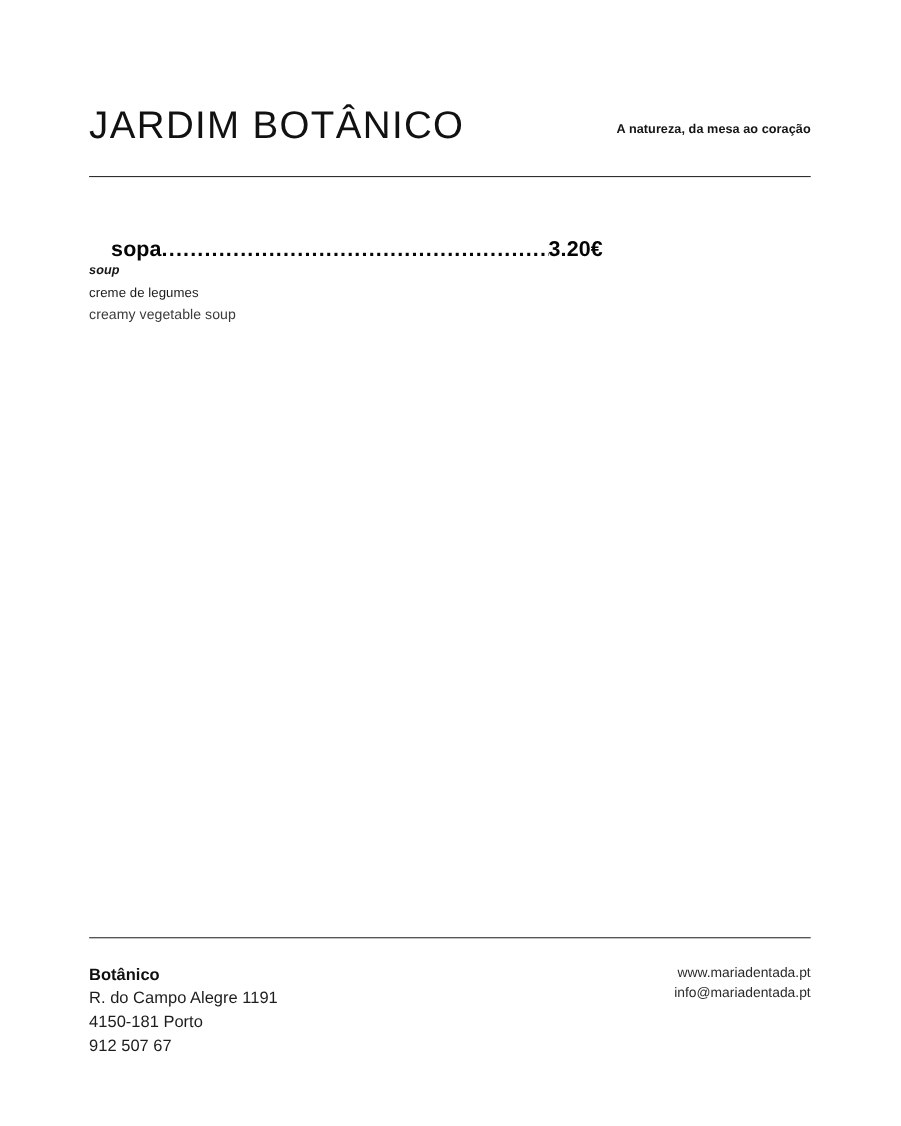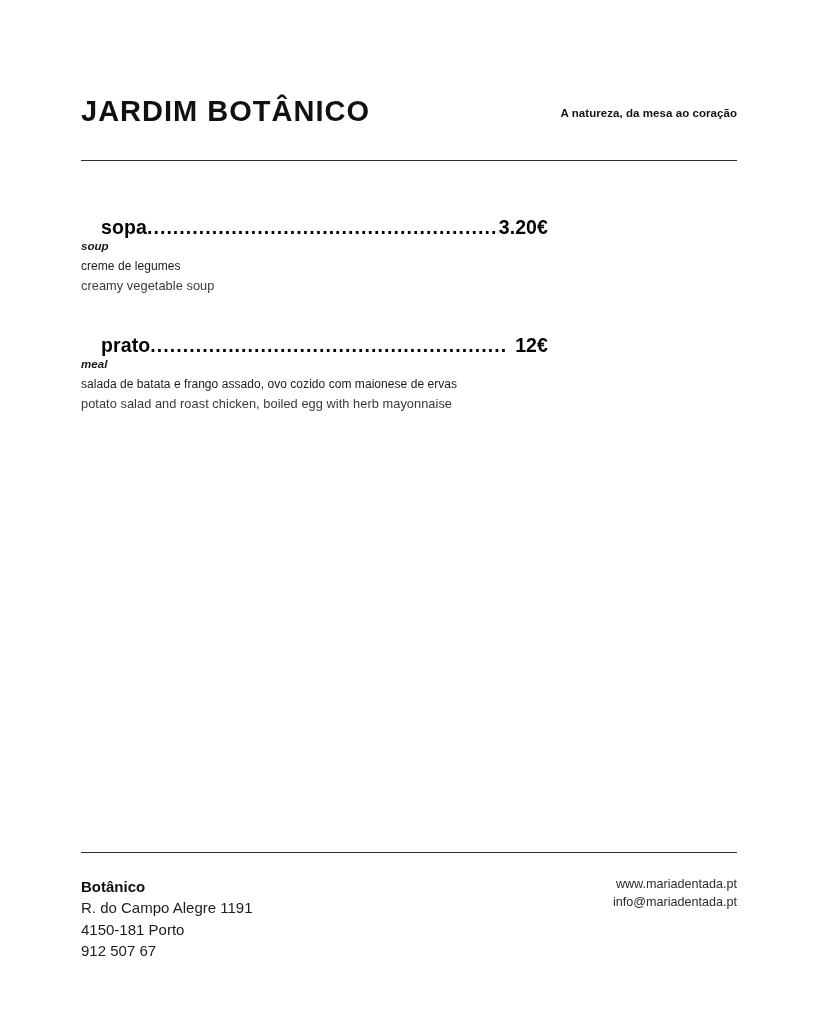--- a/index.html
+++ b/index.html
@@ -29,22 +29,22 @@
     position: absolute;
     left: 81px;
     top: 96px;
     width: 656px;
     display: flex;
     align-items: baseline;
     justify-content: space-between;
   }
 
   .brand-title {
-    font-size: 29px;
-    font-weight: bold;
+    font-size: 35px;
+    font-weight: normal;
     letter-spacing: 0.035em;
     line-height: 1.05;
     color: #111111;
     white-space: nowrap;
   }
 
   .brand-tagline {
     font-size: 11.5px;
     font-weight: bold;
     letter-spacing: 0.005em;
@@ -189,30 +189,20 @@
       <div class="item-head">
         <span class="item-name">sopa</span>
         <span class="leader"></span>
         <span class="item-price">3.20€</span>
       </div>
       <div class="item-sub">soup</div>
       <div class="item-desc">creme de legumes</div>
       <div class="item-trans">creamy vegetable soup</div>
     </div>
 
-    <div class="item">
-      <div class="item-head">
-        <span class="item-name">prato</span>
-        <span class="leader"></span>
-        <span class="item-price spaced">12€</span>
-      </div>
-      <div class="item-sub">meal</div>
-      <div class="item-desc">salada de batata e frango assado, ovo cozido com maionese de ervas</div>
-      <div class="item-trans">potato salad and roast chicken, boiled egg with herb mayonnaise</div>
-    </div>
 
 
   </div>
 
   <div class="rule rule-bottom"></div>
 
   <div class="footer">
     <div class="footer-col-left">
       <div class="footer-venue">Botânico</div>
       <div>R. do Campo Alegre 1191</div>

